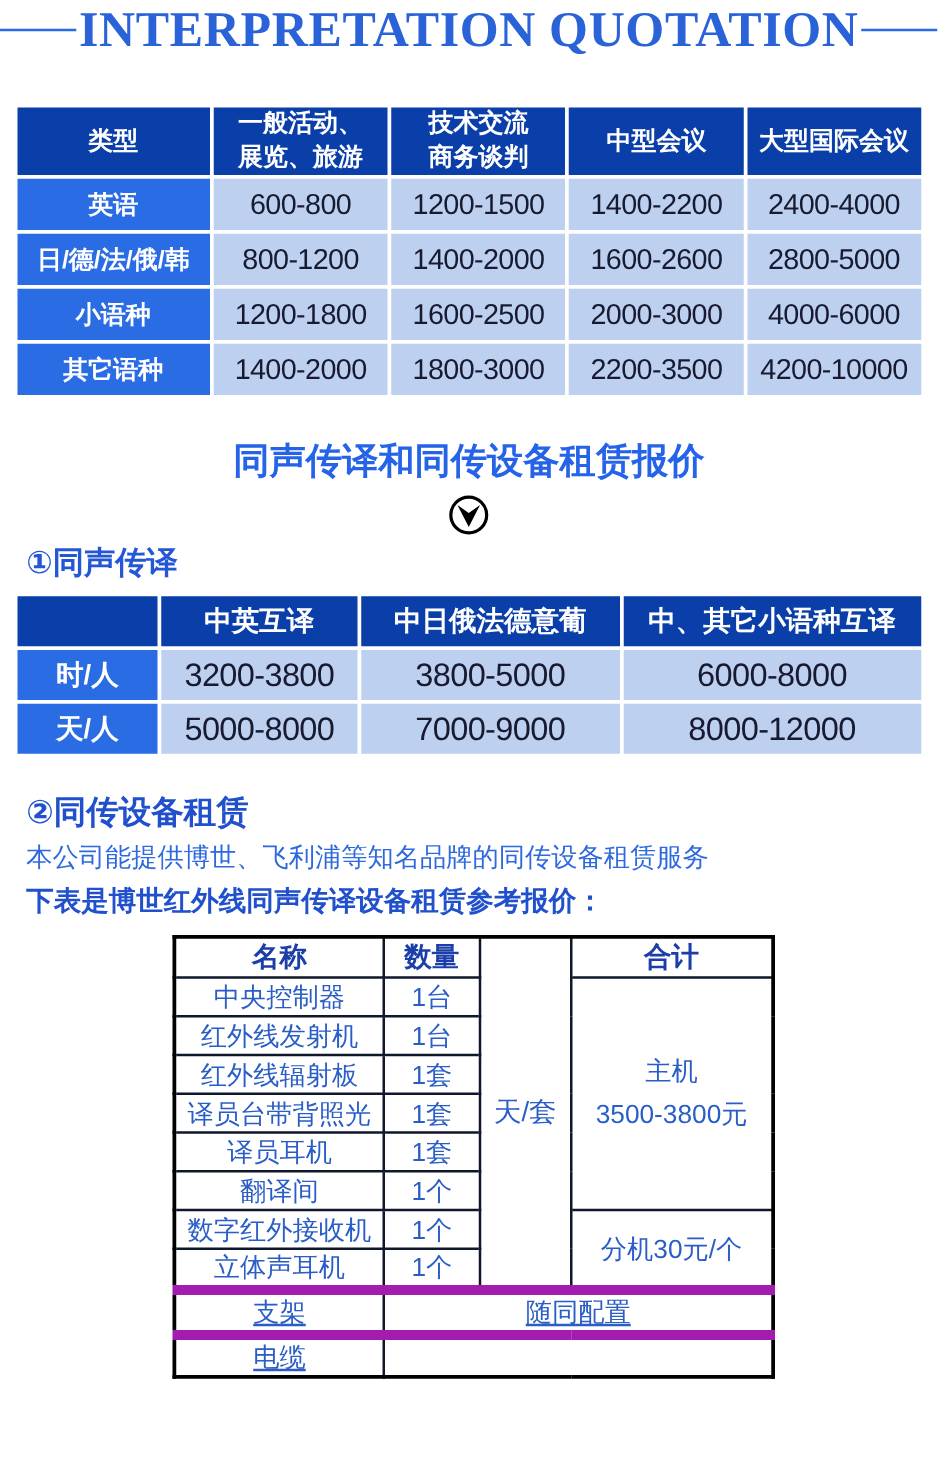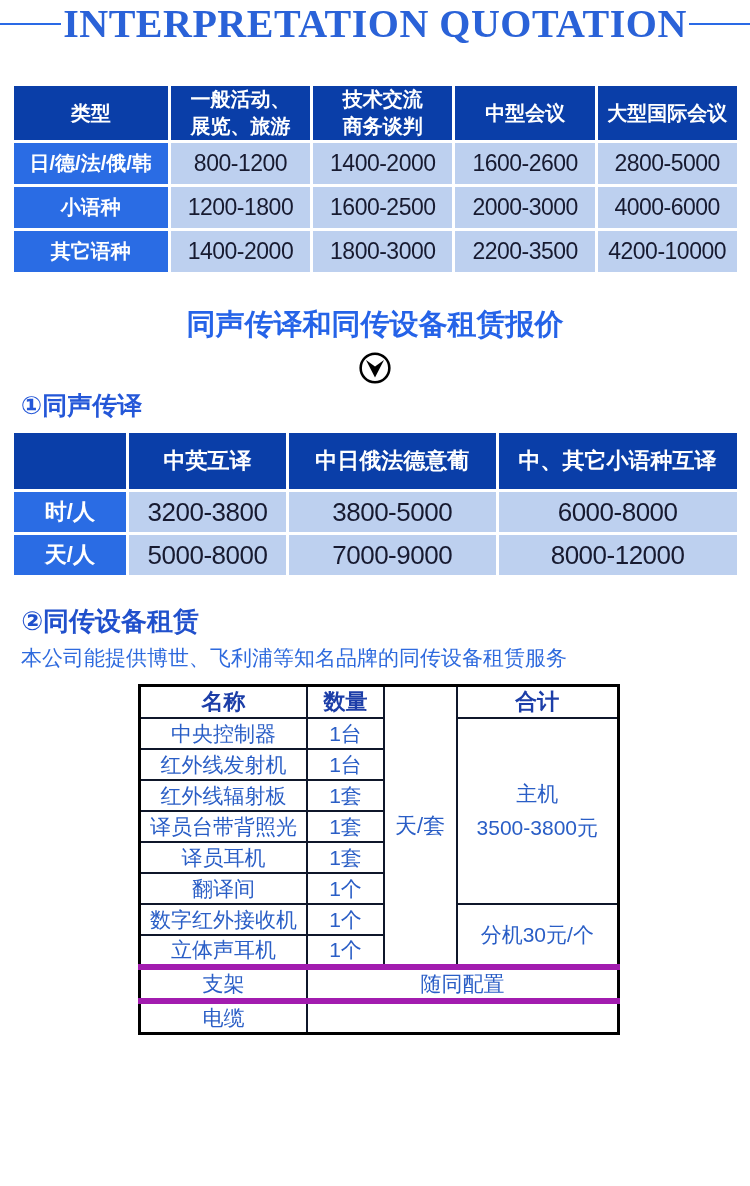--- a/index.html
+++ b/index.html
@@ -53,21 +53,21 @@
     background: #0a3ea8;
     color: #ffffff;
     font-size: 20px;
     font-weight: bold;
     text-align: center;
     line-height: 1.35;
     vertical-align: middle;
   }
   .t2 th.hd { font-size: 22px; }
   .t1 thead tr { height: 54px; }
-  .t2 thead tr { height: 56px; }
+  .t2 thead tr { height: 40px; }
   .t1 tbody tr { height: 41px; }
   .t2 tbody tr { height: 40px; }
   .price-table th.lbl {
     background: #2a6ce4;
     color: #ffffff;
     font-size: 20px;
     font-weight: bold;
     text-align: center;
     vertical-align: middle;
   }
@@ -127,21 +127,21 @@
     overflow: hidden;
   }
   .equip-table th {
     font-weight: bold;
     color: #1c3ea8;
     font-size: 22px;
     height: 32px;
   }
   .equip-table td.unit-cell { font-size: 22px; }
   .equip-table td.total-main { white-space: pre-line; line-height: 1.6; }
-  .equip-table tr.ft td { border-top: 6px solid #a21caf; height: 32px; }
+  .equip-table tr.ft td { border-top: 8px solid #a21caf; height: 32px; text-decoration: underline; }
 </style>
 </head>
 <body>
 
 <div class="page">
 
 
   <div class="subtitle-row">
     <span class="hline"></span>
     <span class="page-subtitle">INTERPRETATION QUOTATION</span>
@@ -162,20 +162,27 @@
         <th class="hd preline">一般活动、
 展览、旅游</th>
         <th class="hd preline">技术交流
 商务谈判</th>
         <th class="hd">中型会议</th>
         <th class="hd">大型国际会议</th>
       </tr>
     </thead>
     <tbody>
       <tr>
+        <th class="lbl">英语</th>
+        <td class="val">600-800</td>
+        <td class="val">1200-1500</td>
+        <td class="val">1400-2200</td>
+        <td class="val">2400-4000</td>
+      </tr>
+      <tr>
         <th class="lbl">日/德/法/俄/韩</th>
         <td class="val">800-1200</td>
         <td class="val">1400-2000</td>
         <td class="val">1600-2600</td>
         <td class="val">2800-5000</td>
       </tr>
       <tr>
         <th class="lbl">小语种</th>
         <td class="val">1200-1800</td>
         <td class="val">1600-2500</td>
@@ -229,20 +236,21 @@
         <th class="lbl">天/人</th>
         <td class="val">5000-8000</td>
         <td class="val">7000-9000</td>
         <td class="val">8000-12000</td>
       </tr>
     </tbody>
   </table>
 
   <h3 class="eq-heading">②同传设备租赁</h3>
   <p class="eq-line1">本公司能提供博世、飞利浦等知名品牌的同传设备租赁服务</p>
+  <p class="eq-line2">下表是博世红外线同声传译设备租赁参考报价：</p>
 
   <table class="equip-table">
     <colgroup>
       <col style="width:35.0%">
         <col style="width:16.0%">
         <col style="width:15.2%">
         <col style="width:33.8%">
     </colgroup>
     <tbody>
       <tr>

